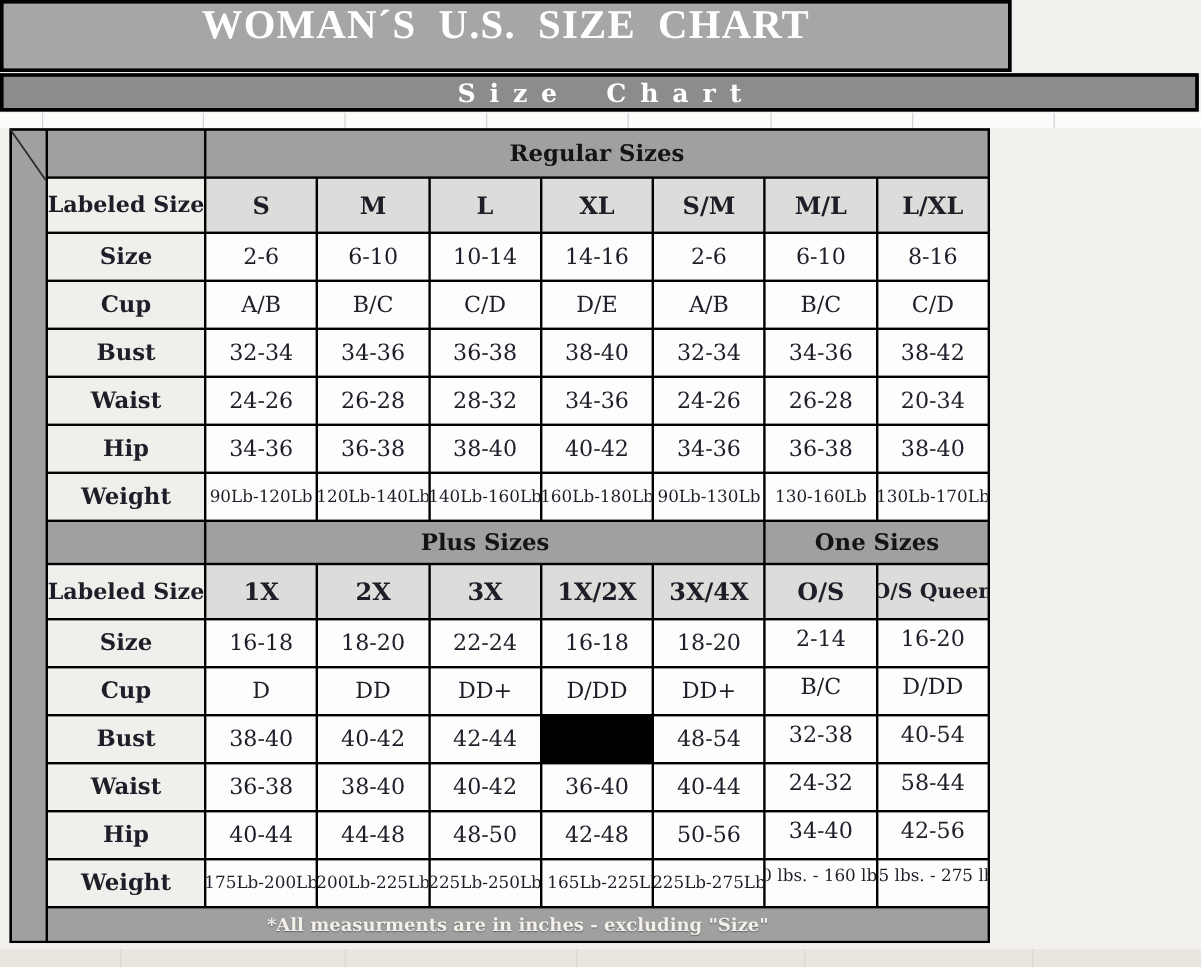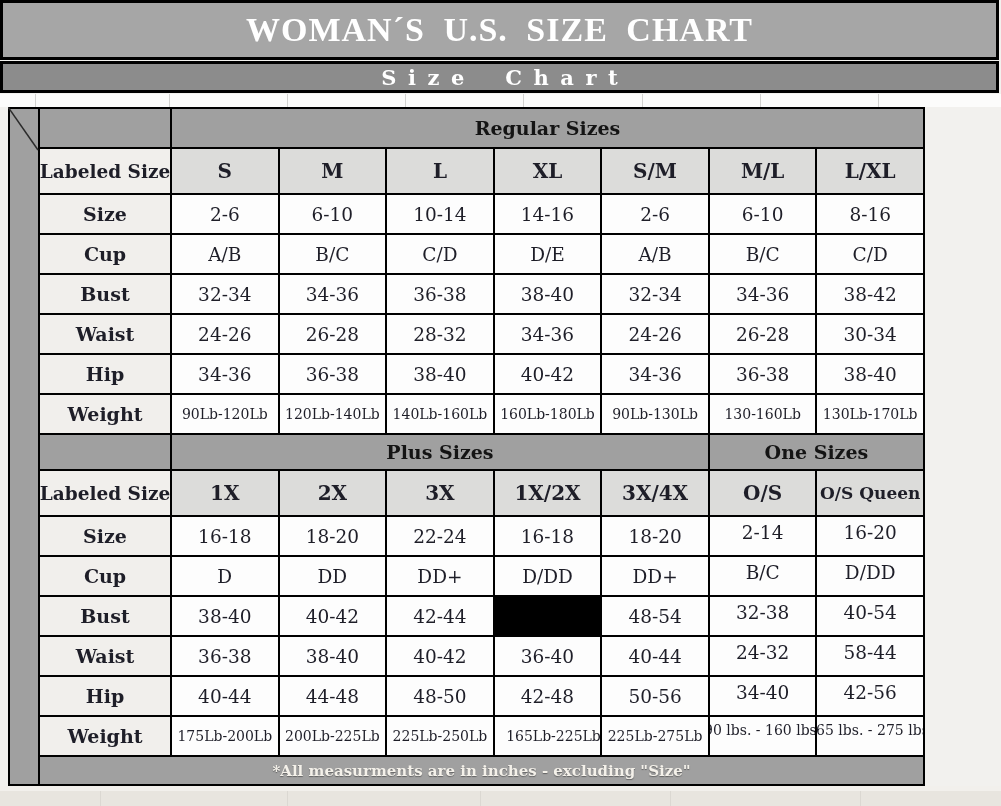--- a/index.html
+++ b/index.html
@@ -6,24 +6,24 @@
   html,body{margin:0;padding:0;}
   body{
     width:1001px;height:806px;overflow:hidden;position:relative;
     background:#f2f1ee;
     font-family:"DejaVu Serif","Liberation Serif",serif;
   }
   .page{position:absolute;inset:0;}
 
   
   .title-bar{
-    position:absolute;left:0;top:0;width:999px;height:60px;
+    position:absolute;left:0;top:0;width:843px;height:60px;
     box-sizing:border-box;border:3px solid var(--grid-border,#000);
     background:var(--title-bar-bg,#a6a6a6);
-    display:flex;align-items:center;justify-content:center;
+    display:flex;justify-content:center;
     font-family:"Liberation Serif","DejaVu Serif",serif;
     font-weight:bold;font-size:34px;color:var(--title-text,#fff);
     letter-spacing:1px;word-spacing:9px;
   }
   .subtitle-bar{
     position:absolute;left:0;top:61px;width:999px;height:32px;
     box-sizing:border-box;border:3px solid var(--grid-border,#000);
     background:var(--subtitle-bar-bg,#8c8c8c);
     display:flex;align-items:center;justify-content:center;
     font-weight:bold;font-size:21px;color:var(--title-text,#fff);
@@ -38,21 +38,21 @@
       linear-gradient(#d2d2d0,#d2d2d0),linear-gradient(#d2d2d0,#d2d2d0),
       linear-gradient(#d2d2d0,#d2d2d0),linear-gradient(#d2d2d0,#d2d2d0),
       linear-gradient(#d2d2d0,#d2d2d0),linear-gradient(#d2d2d0,#d2d2d0),
       linear-gradient(#d2d2d0,#d2d2d0),linear-gradient(#d2d2d0,#d2d2d0);
     background-repeat:no-repeat;background-size:1px 100%;
     background-position:35px 0,169px 0,287px 0,405px 0,523px 0,642px 0,760px 0,878px 0;
   }
 
   
   .size-grid{
-    position:absolute;left:8px;top:107px;width:917px;height:679px;
+    position:absolute;left:8px;top:107px;width:817px;height:679px;
     box-sizing:border-box;border:2px solid var(--grid-border,#000);
     background:var(--grid-border,#000);
     display:grid;gap:2px;
     grid-template-columns:28px 130px repeat(7,1fr);
     grid-template-rows:38px 44px repeat(5,38px) 38px 34px 44px repeat(5,38px) 38px 27px;
   }
   .cell{display:flex;align-items:center;justify-content:center;
         overflow:hidden;white-space:nowrap;color:var(--cell-text,#1e1e28);}
   .gutter{background:var(--band-bg,#a0a0a0);}
   .band{background:var(--band-bg,#a0a0a0);font-weight:bold;font-size:19px;color:#141414;}
@@ -133,21 +133,21 @@
       <div class="cell datacell" style="grid-area: 5 / 7;">32-34</div>
       <div class="cell datacell" style="grid-area: 5 / 8;">34-36</div>
       <div class="cell datacell" style="grid-area: 5 / 9;">38-42</div>
       <div class="cell rowlabel" style="grid-area: 6 / 2;">Waist</div>
       <div class="cell datacell" style="grid-area: 6 / 3;">24-26</div>
       <div class="cell datacell" style="grid-area: 6 / 4;">26-28</div>
       <div class="cell datacell" style="grid-area: 6 / 5;">28-32</div>
       <div class="cell datacell" style="grid-area: 6 / 6;">34-36</div>
       <div class="cell datacell" style="grid-area: 6 / 7;">24-26</div>
       <div class="cell datacell" style="grid-area: 6 / 8;">26-28</div>
-      <div class="cell datacell" style="grid-area: 6 / 9;">30-34</div>
+      <div class="cell datacell" style="grid-area: 6 / 9;">20-34</div>
       <div class="cell rowlabel" style="grid-area: 7 / 2;">Hip</div>
       <div class="cell datacell" style="grid-area: 7 / 3;">34-36</div>
       <div class="cell datacell" style="grid-area: 7 / 4;">36-38</div>
       <div class="cell datacell" style="grid-area: 7 / 5;">38-40</div>
       <div class="cell datacell" style="grid-area: 7 / 6;">40-42</div>
       <div class="cell datacell" style="grid-area: 7 / 7;">34-36</div>
       <div class="cell datacell" style="grid-area: 7 / 8;">36-38</div>
       <div class="cell datacell" style="grid-area: 7 / 9;">38-40</div>
       <div class="cell rowlabel" style="grid-area: 8 / 2;">Weight</div>
       <div class="cell datacell small" style="grid-area: 8 / 3;">90Lb-120Lb</div>

